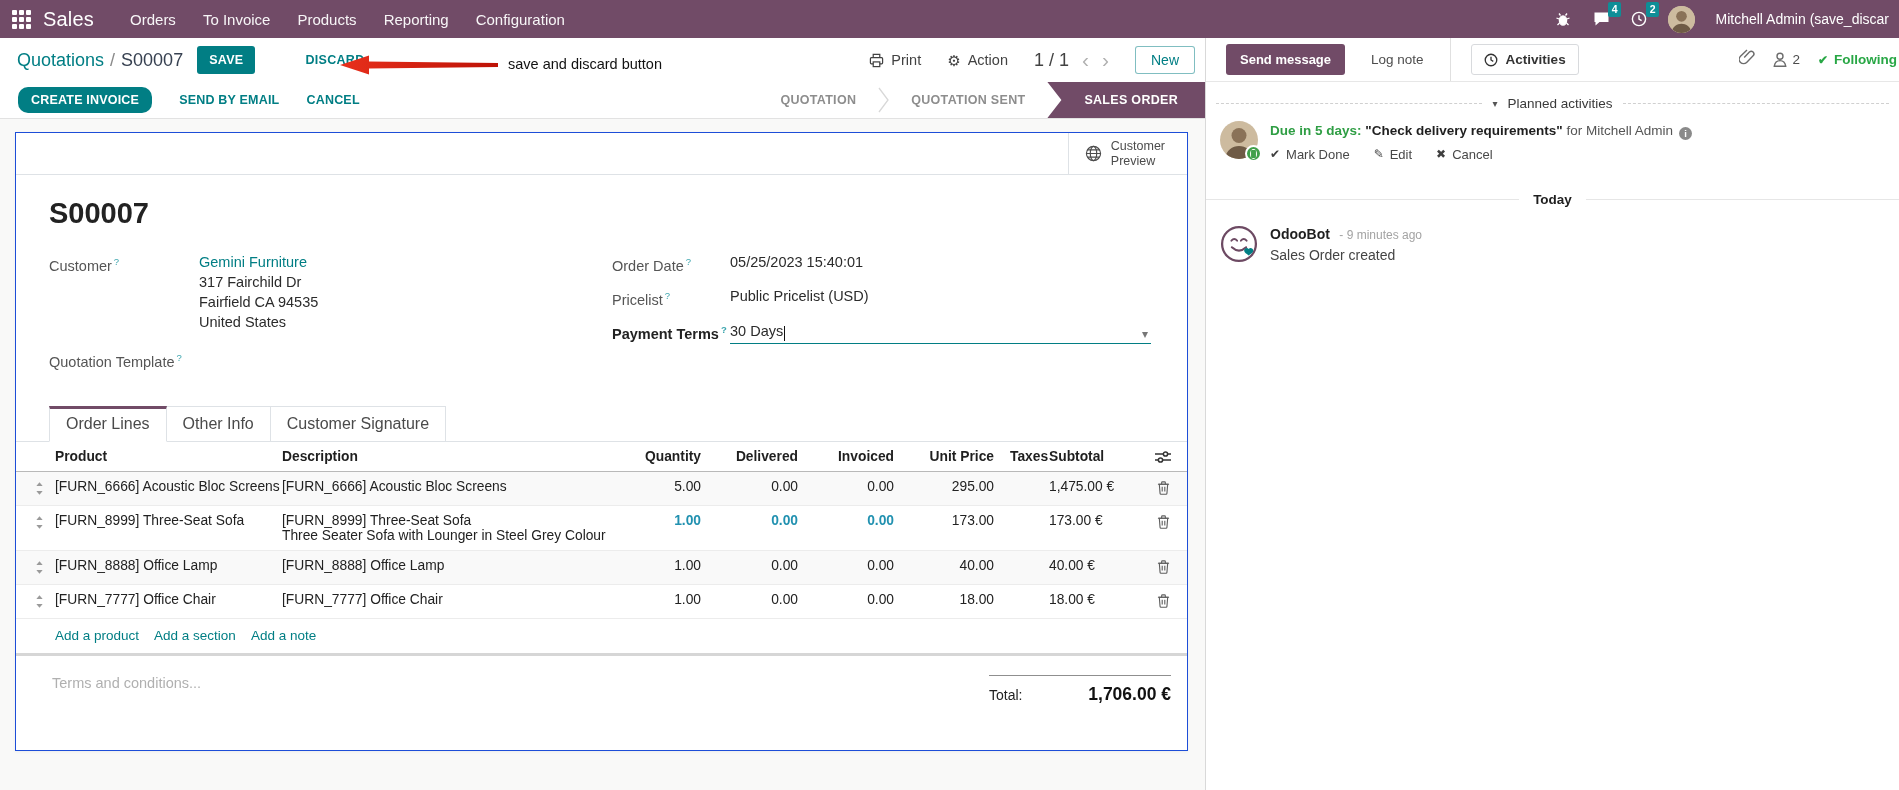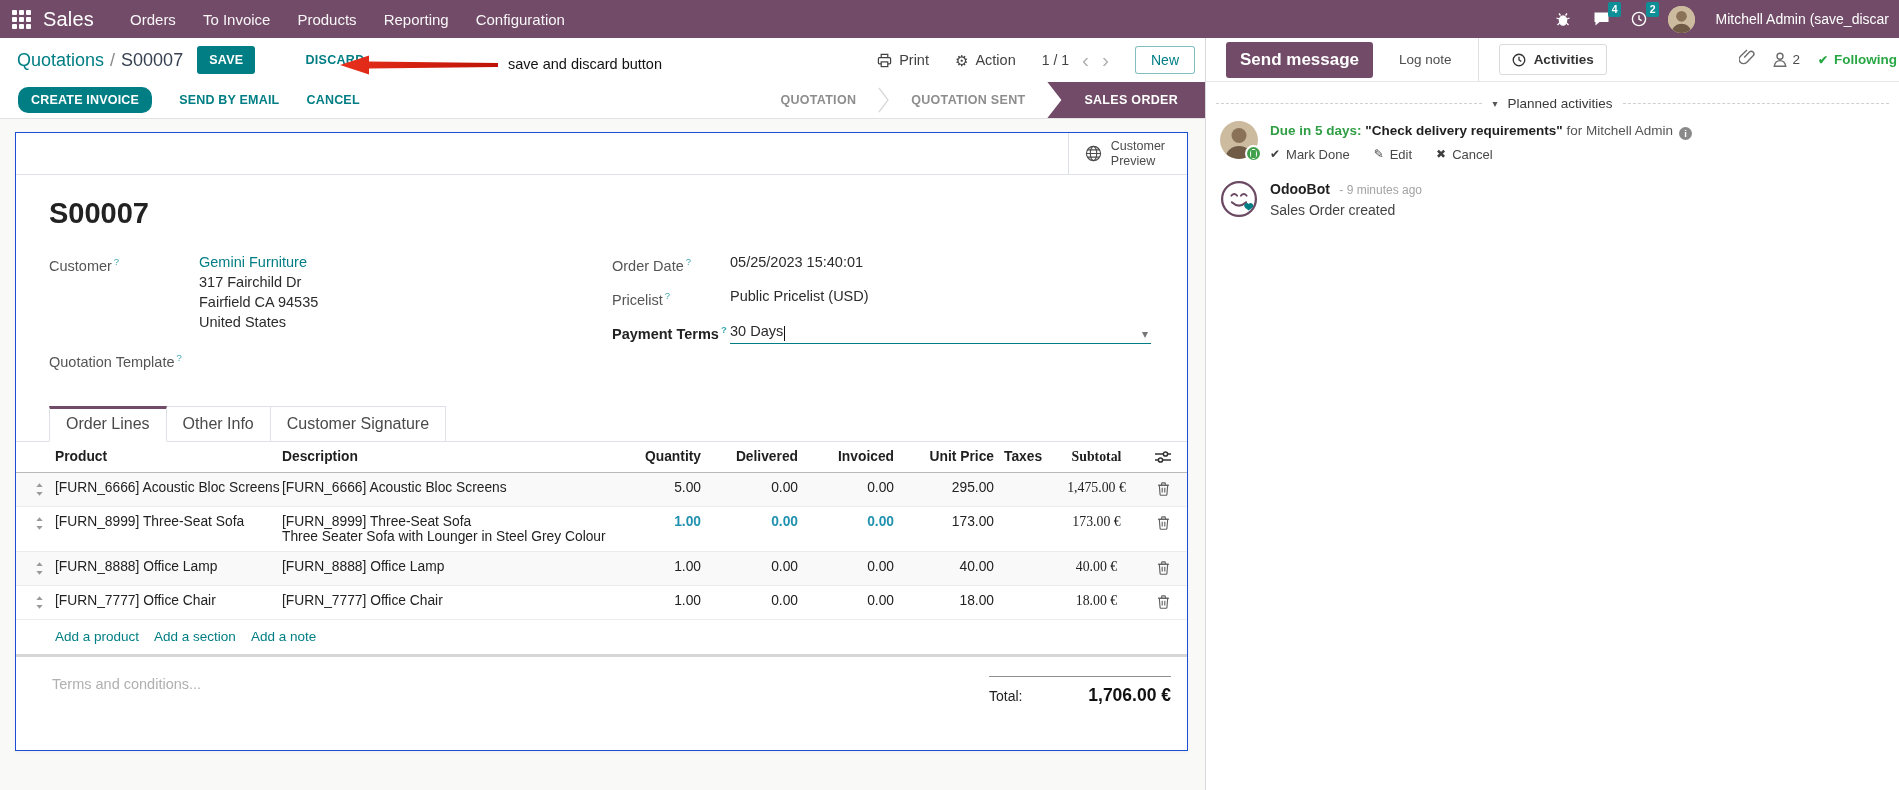--- a/index.html
+++ b/index.html
@@ -33,21 +33,21 @@
   .bc-current { color:#374151; font-size:18px; }
   .save-btn { background:var(--primary-teal,#017E84); color:#fff; border:none; font-family:inherit;
               font-size:12.5px; font-weight:700; letter-spacing:.3px; padding:7px 12px; border-radius:3px;
               margin-left:14px; cursor:pointer; }
   .discard-btn { background:none; border:none; font-family:inherit; color:var(--primary-teal,#017E84);
                  font-size:12.5px; font-weight:700; letter-spacing:.3px; margin-left:20px; cursor:pointer;padding-left:30px; }
   .cp-right { margin-left:auto; display:flex; align-items:center; gap:26px; }
   .cp-item { display:flex; align-items:center; gap:7px; font-size:14.5px; color:#424242; cursor:pointer; }
   .gear-glyph { font-size:15px; line-height:1; color:#424242; }
   .pager { display:flex; align-items:center; gap:13px; }
-  .pager-val { font-size:14px; color:#424242; }
+  .pager-val { font-size:18px; color:#424242; }
   .pg-chev { font-size:21px; color:#b0b0b0; line-height:14px; cursor:pointer; }
   .new-btn { background:#fff; border:1px solid rgba(1,126,132,.5); color:var(--primary-teal,#017E84);
              font-family:inherit; font-size:14px; font-weight:500; padding:5px 15px; border-radius:3px; cursor:pointer; }
 
   
   .statusrow { height:37px; background:#fff; border-bottom:1px solid #e2e2e2; display:flex; align-items:stretch; }
   .sr-left { display:flex; align-items:center; padding-left:18px; }
   .btn-teal { background:var(--primary-teal,#017E84); color:#fff; border:none; font-family:inherit;
               font-size:12.5px; font-weight:700; letter-spacing:.2px; padding:6px 13px; border-radius:10px; cursor:pointer; }
   .btn-flat { background:none; border:none; font-family:inherit; color:var(--primary-teal,#017E84);
@@ -95,39 +95,39 @@
   .tr.alt { background:#f9f9f9; }
   .th { font-weight:700; color:#1f1f1f; border-bottom:1px solid #b9b9b9; font-size:13.8px; }
   .c-handle { width:39px; flex:none; padding-left:19px; padding-top:3px; }
   .c-prod { width:227px; flex:none; white-space:nowrap; }
   .c-desc { width:314px; flex:none; }
   .c-desc div { white-space:nowrap; }
   .c-qty { width:105px; flex:none; text-align:right; }
   .c-del { width:97px; flex:none; text-align:right; }
   .c-inv { width:96px; flex:none; text-align:right; }
   .c-price { width:100px; flex:none; text-align:right; }
-  .c-tax { width:55px; flex:none; padding-left:10px; }
-  .c-sub { width:95px; flex:none; text-align:center;font-family:Liberation Serif, serif; }
+  .c-tax { width:55px; flex:none; padding-left:16px; }
+  .c-sub { width:95px; flex:none; text-align:left; }
   .c-act { width:38px; flex:none; display:flex; justify-content:center; padding-top:1px; }
   .hl { color:var(--highlight-blue,#2191B0); font-weight:700; }
   .drag-handle, .trash-btn { cursor:pointer; background:none; border:none; padding:0; line-height:0; }
   .add-row { display:flex; gap:15px; padding:9px 0 10px 39px; font-size:13.5px; background:#fff; flex:none; }
   .table-end { height:3px; background:#d6d6d6; flex:none; }
 
   .card-bottom { flex:1; display:flex; justify-content:space-between; padding:19px 16px 0 36px; background:#fff; }
   .terms { color:#b0b0b0; font-size:14.5px; cursor:text; }
   .total-box { width:182px; border-top:1px solid #8f8f8f; padding-top:8px; display:flex; justify-content:space-between; align-items:baseline; }
   .total-label { font-size:14px; color:#222; }
   .total-value { font-size:17.5px; font-weight:700; color:#111; }
 
   
   .chatter-head { height:44px; flex:none; border-bottom:1px solid #e7e7e7; display:flex; align-items:center;
                   padding-left:20px; white-space:nowrap; overflow:hidden; }
   .send-msg { background:var(--brand-purple,#714B67); color:#fff; border:none; font-family:inherit;
-              font-size:17px; font-weight:600; padding:8px 14px; border-radius:3px; cursor:pointer; }
+              font-size:13px; font-weight:600; padding:8px 14px; border-radius:3px; cursor:pointer; }
   .log-note { background:none; border:none; font-family:inherit; color:#4d4d4d; font-size:13.5px; font-weight:500;
               margin-left:26px; cursor:pointer; }
   .vdiv { width:1px; height:43px; background:#e0e0e0; margin:0 20px 0 26px; flex:none; }
   .act-pill { display:flex; align-items:center; gap:8px; border:1px solid #d8dadd; background:#fff; border-radius:3px;
               padding:7px 12px; font-size:13.5px; font-weight:600; color:#333; font-family:inherit; cursor:pointer; }
   .ch-right { margin-left:auto; display:flex; align-items:center; gap:18px; padding-right:2px; }
   .follower { display:flex; align-items:center; gap:5px; font-size:13.5px; color:#4c4c4c; cursor:pointer; }
   .following { display:flex; align-items:center; gap:6px; color:var(--success-green,#28a745); font-size:13.5px; font-weight:600; cursor:pointer; }
   .following .chk { font-size:12px; }
 
@@ -543,20 +543,25 @@
             <span>Edit</span>
           </button>
           <button class="act-btn">
             <span class="ic">✖</span>
             <span>Cancel</span>
           </button>
         </div>
       </div>
     </div>
 
+    <div class="date-divider">
+      <span class="dline"></span>
+      <span class="dtext">Today</span>
+      <span class="dline"></span>
+    </div>
 
     <div class="message">
       <span class="av-wrap">
         <svg width="38" height="38" viewBox="0 0 40 40">
           <circle cx="20" cy="20" r="17.8" fill="#fff" stroke="#6d4a63" stroke-width="2.4"></circle>
           <path d="M12 16.5q3-3.5 6 0" stroke="#6d4a63" stroke-width="2" fill="none" stroke-linecap="round"></path>
           <path d="M22 16.5q3-3.5 6 0" stroke="#6d4a63" stroke-width="2" fill="none" stroke-linecap="round"></path>
           <path d="M12.5 23.5q7.5 7 15 0" stroke="#6d4a63" stroke-width="2.2" fill="none" stroke-linecap="round"></path>
           <path d="M30.2 25.2c1.6-1.9 4.8-.6 4.8 1.7 0 2.1-2.8 3.6-4.8 5.1-2-1.5-4.8-3-4.8-5.1 0-2.3 3.2-3.6 4.8-1.7z" fill="#017E84"></path>
         </svg>

